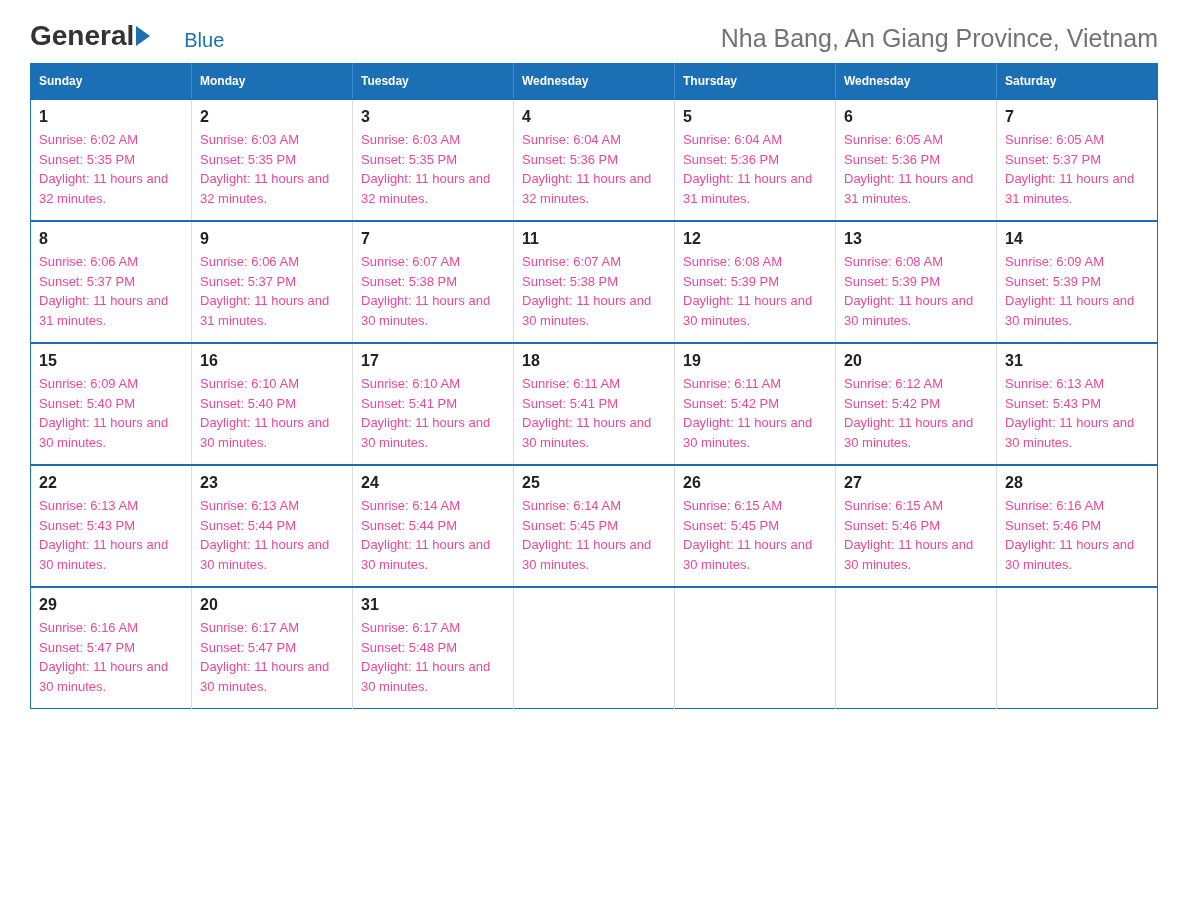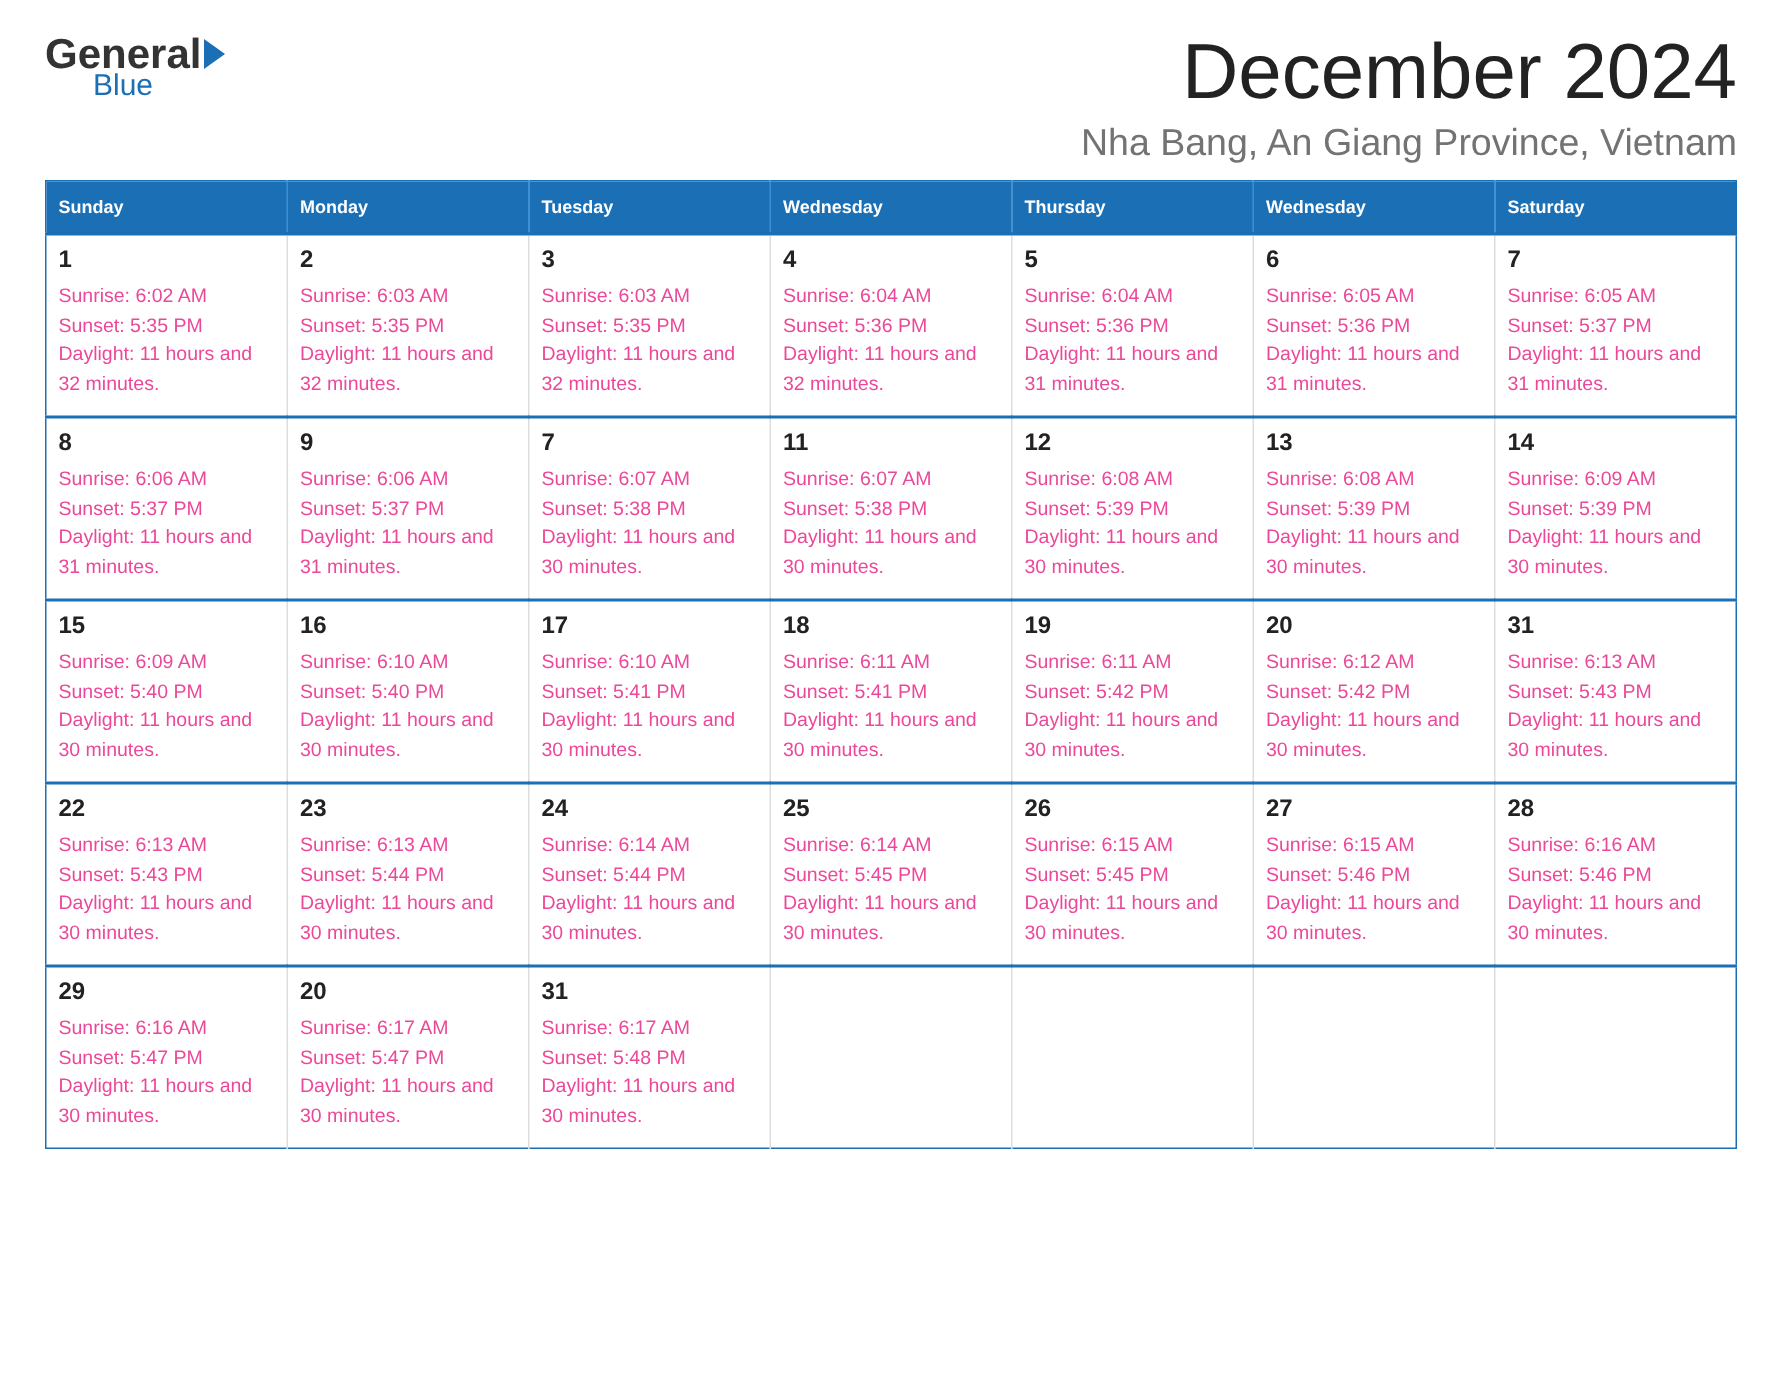--- a/index.html
+++ b/index.html
@@ -13,22 +13,22 @@
 
     .header-area {
       display: flex;
       justify-content: space-between;
       align-items: flex-start;
       margin-bottom: 10px;
     }
 
     .logo-container {
       display: flex;
-      flex-direction: column;
-      align-items: flex-start;
+      flex-direction: row;
+      align-items: flex-end;
     }
 
     .logo-text {
       display: flex;
       align-items: center;
       font-size: 28px;
       font-weight: bold;
       color: #333;
     }
 
@@ -133,21 +133,20 @@
   <div class="logo-container">
     <div class="logo-text">
       <span class="logo-general">General</span>
       <span class="logo-arrow"></span>
     </div>
     <div style="margin-top:-6px;">
       <span class="logo-blue">Blue</span>
     </div>
   </div>
   <div class="title-area">
-    <div class="month-title">December 2024</div>
     <div class="location-subtitle">Nha Bang, An Giang Province, Vietnam</div>
   </div>
 </div>
 
 <table class="calendar">
   <thead>
     <tr>
     <th>Sunday</th>
         <th>Monday</th>
         <th>Tuesday</th>

